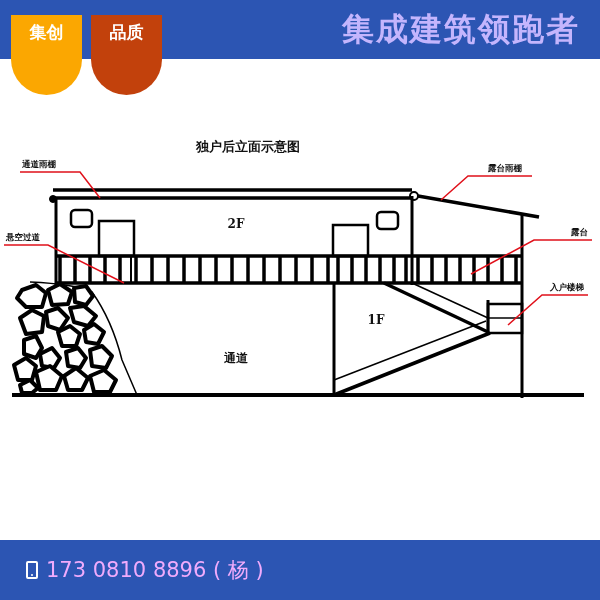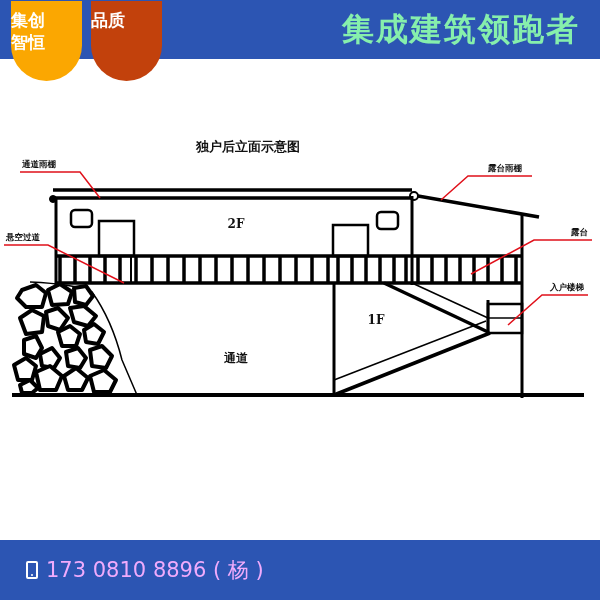--- a/index.html
+++ b/index.html
@@ -1,36 +1,35 @@
 <!DOCTYPE html>
 <html><head>
 <meta charset="utf-8">
 <style>
   html, body { margin: 0; padding: 0; }
   body { width: 600px; height: 600px; position: relative; overflow: hidden; background: #ffffff; font-family: "DejaVu Sans", sans-serif; }
   .top-bar { position: absolute; left: 0; top: 0; width: 600px; height: 59px; background: #2c55b3; }
-  .badge { position: absolute; top: 1px; width: 71px; height: 80px; border-radius: 0 0 36px 36px; color: #fff; font-weight: bold; font-size: 17px; line-height: 22px; padding-top: 8px; box-sizing: border-box; letter-spacing: 0px; }
+  .badge { position: absolute; top: 15px; width: 71px; height: 80px; border-radius: 0 0 36px 36px; color: #fff; font-weight: bold; font-size: 17px; line-height: 22px; text-align: center; padding-top: 8px; box-sizing: border-box; letter-spacing: 0px; font-family: Liberation Mono, monospace; }
   .badge span { display: block; }
   .badge-orange { left: 11px; background: #fba701; }
   .badge-red { left: 91px; background: #c2410c; }
-  .slogan { position: absolute; right: 20px; top: 7px; font-size: 32px; font-weight: bold; color: #86efac; letter-spacing: 2px; line-height: 44px; }
+  .slogan { position: absolute; right: 20px; top: 7px; font-size: 32px; font-weight: bold; color: #c4b5fd; letter-spacing: 2px; line-height: 44px; }
   .diagram { position: absolute; left: 0; top: 120px; width: 600px; height: 300px; }
   .bottom-bar { position: absolute; left: 0; top: 540px; width: 600px; height: 76px; background: #2c55b3; color: #f0abfc; }
   .phone { position: absolute; left: 26px; top: 16px; font-family: "DejaVu Sans", sans-serif; font-size: 21px; line-height: 28px; display: flex; align-items: center; }
   .phone-icon { width: 12px; height: 18px; border: 2px solid #fff; border-radius: 2px; margin-right: 8px; position: relative; box-sizing: border-box; }
   .phone-icon::after { content: ""; position: absolute; left: 3px; bottom: 1px; width: 2px; height: 2px; background: #fff; border-radius: 1px; }
   svg text { font-family: "DejaVu Serif", serif; font-weight: bold; }
 </style>
 </head>
 <body>
 
 <div class="top-bar">
   <div class="badge badge-orange">
     <span>集创</span>
-    <span>智恒</span>
   </div>
   <div class="badge badge-red">
     <span>品质</span>
   </div>
   <div class="slogan">集成建筑领跑者</div>
 </div>
 
 <svg class="diagram" viewBox="0 120 600 300" width="600" height="300">
 
   <text x="248" y="151" font-size="13" fill="#111" text-anchor="middle">独户后立面示意图</text>

